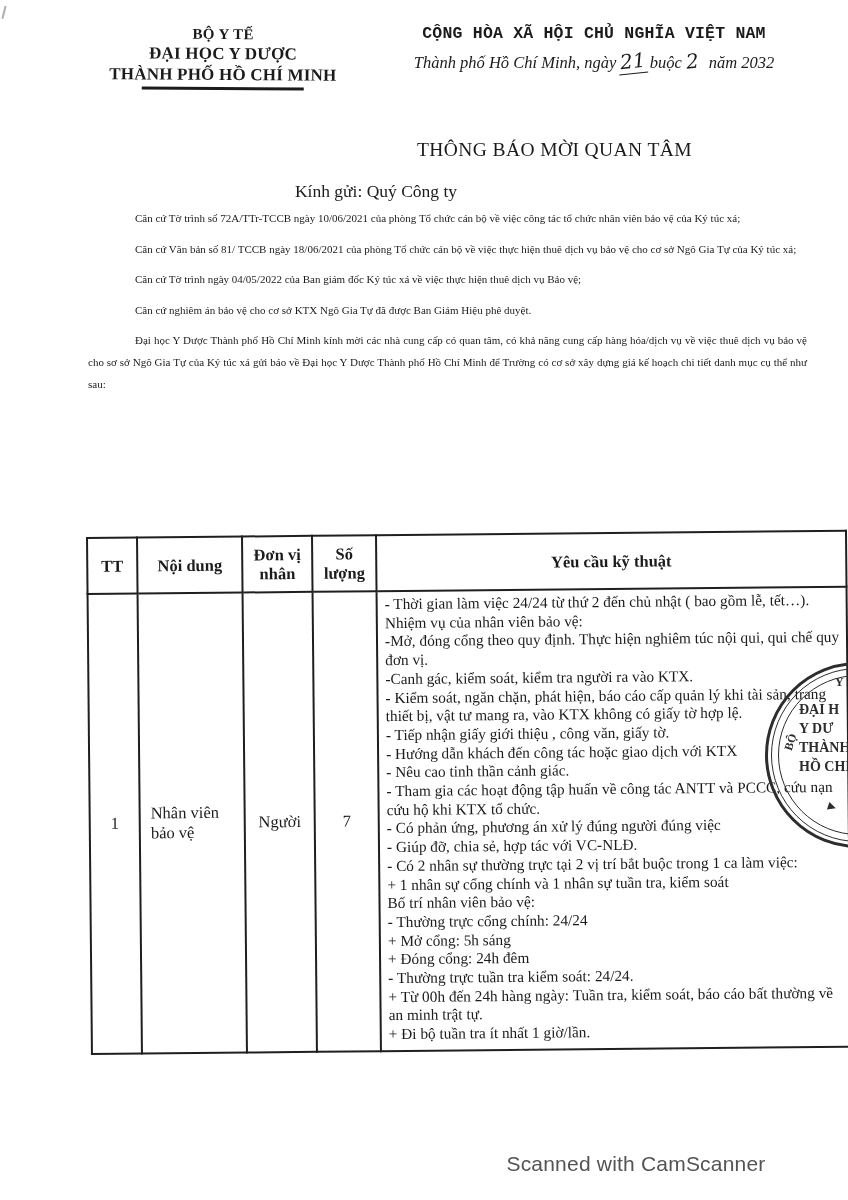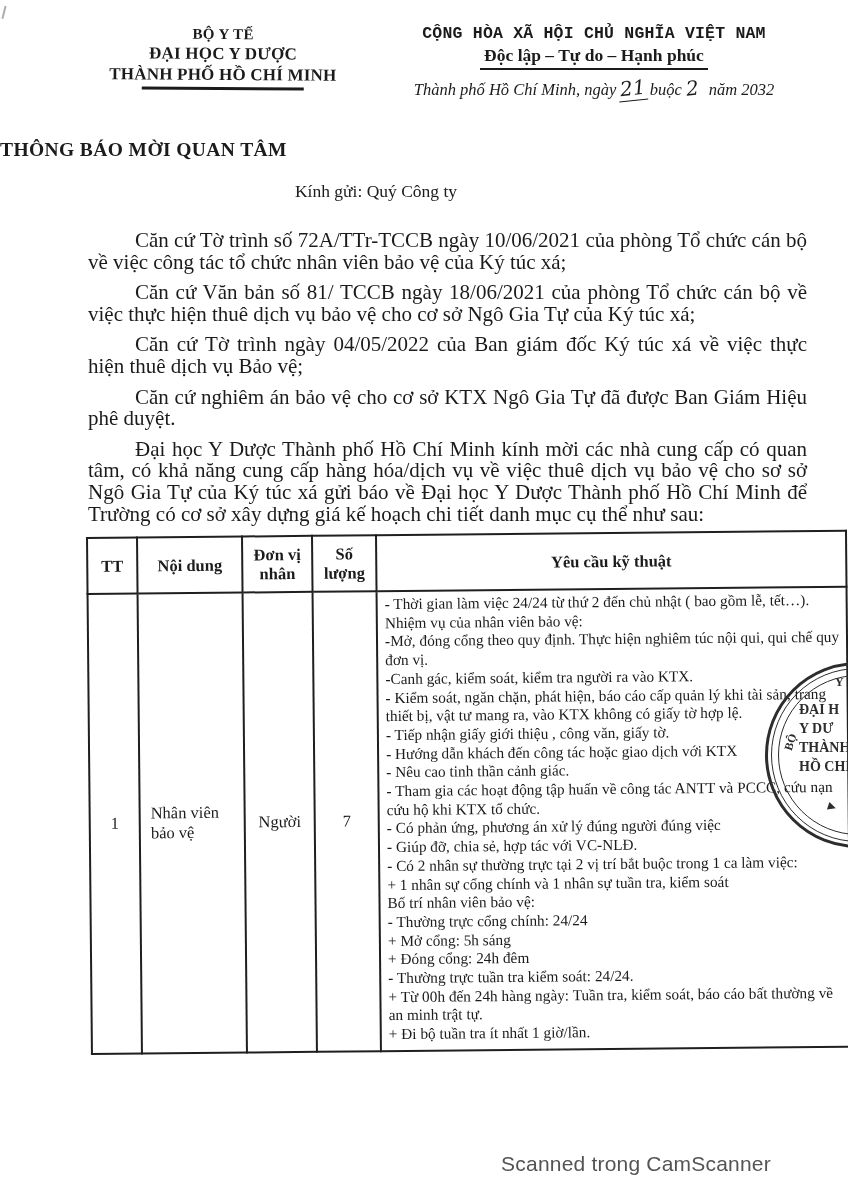--- a/index.html
+++ b/index.html
@@ -24,28 +24,28 @@
   .nat1 { font-size:16.5px; font-weight:bold; letter-spacing:.2px;font-family:Liberation Mono, monospace; }
   .nat2 { display:inline-block; font-size:17.5px; font-weight:bold;
     border-bottom:2.5px solid #1b1b1b; padding:0 4px 2px; margin-top:2px; }
   .dateline { font-style:italic; font-size:16.5px; margin-top:6px; white-space:nowrap; }
   .hand { display:inline-block; font-size:20px; font-style:italic;
     font-family:"DejaVu Serif",serif; transform:rotate(-6deg); padding:0 2px; }
   .hand-day { border-bottom:1.5px solid #1b1b1b; margin:0 2px; }
   .hand-month { margin:0 4px 0 2px; }
 
   
-  .doc-title { position:absolute; top:139px; left:0; width:692px; text-align:left;
-    font-size:19.5px; font-weight:bold; letter-spacing:.4px; }
+  .doc-title { position:absolute; top:139px; left:0; width:692px; text-align:right;
+    font-size:19.5px; font-weight:normal; letter-spacing:.4px; }
   .salutation { position:absolute; top:181px; left:0; width:752px; text-align:center;
     font-size:17.5px; }
 
   
-  .body-text { position:absolute; left:88px; top:230px; width:719px;
-    font-size:21px; line-height:21.6px; text-align:justify; }
+  .body-text { position:absolute; left:88px; top:208px; width:719px;
+    font-size:11px; line-height:21.6px; text-align:justify; }
   .body-text p { text-indent:47px; margin-bottom:9px; }
 
   
   .table-wrap { position:absolute; left:86px; top:537px; width:759px;
     transform:rotate(-.55deg); transform-origin:0 0; }
   table { width:100%; border-collapse:collapse; table-layout:fixed; }
   th,td { border:2px solid #1f1f1f; }
   th { font-size:16.5px; font-weight:bold; padding:4px 2px; height:56px;
     vertical-align:middle; line-height:19px; }
   td { vertical-align:middle; }
@@ -87,21 +87,20 @@
 
   <div class="hdr-left">
     <div class="l1">BỘ Y TẾ</div>
     <div class="l2">ĐẠI HỌC Y DƯỢC</div>
     <div class="l3">THÀNH PHỐ HỒ CHÍ MINH</div>
     <div class="rule"></div>
   </div>
 
   <div class="hdr-right">
     <div class="nat1">CỘNG HÒA XÃ HỘI CHỦ NGHĨA VIỆT NAM</div>
-    <div><span class="nat2">Độc lập – Tự do – Hạnh phúc</span></div>
     <div class="dateline"><span>Thành phố Hồ Chí Minh, ngày</span><span class="hand hand-day">21</span><span>buộc</span><span class="hand hand-month">2</span>&nbsp;<span>năm 2032</span></div>
   </div>
 
   <div class="doc-title">THÔNG BÁO MỜI QUAN TÂM</div>
   <div class="salutation">Kính gửi: Quý Công ty</div>
 
   <div class="body-text">
       <p>Căn cứ Tờ trình số 72A/TTr-TCCB ngày 10/06/2021 của phòng Tổ chức cán bộ về việc công tác tổ chức nhân viên bảo vệ của Ký túc xá;</p>
       <p>Căn cứ Văn bản số 81/ TCCB ngày 18/06/2021 của phòng Tổ chức cán bộ về việc thực hiện thuê dịch vụ bảo vệ cho cơ sở Ngô Gia Tự của Ký túc xá;</p>
       <p>Căn cứ Tờ trình ngày 04/05/2022 của Ban giám đốc Ký túc xá về việc thực hiện thuê dịch vụ Bảo vệ;</p>
@@ -169,15 +168,15 @@
       <div>ĐẠI H</div>
       <div>Y DƯ</div>
       <div>THÀNH</div>
       <div>HỒ CHÍ</div>
     </div>
     <div class="stamp-bo">BỘ</div>
     <div class="stamp-y">Y</div>
     <div class="stamp-arrow"></div>
   </div>
 
-  <div class="footer" style="color: rgb(84, 84, 86);">Scanned trong CamScanner</div>
+  <div class="footer" style="color: rgb(84, 84, 86);">Scanned with CamScanner</div>
 
 </div>
 
 </body></html>

